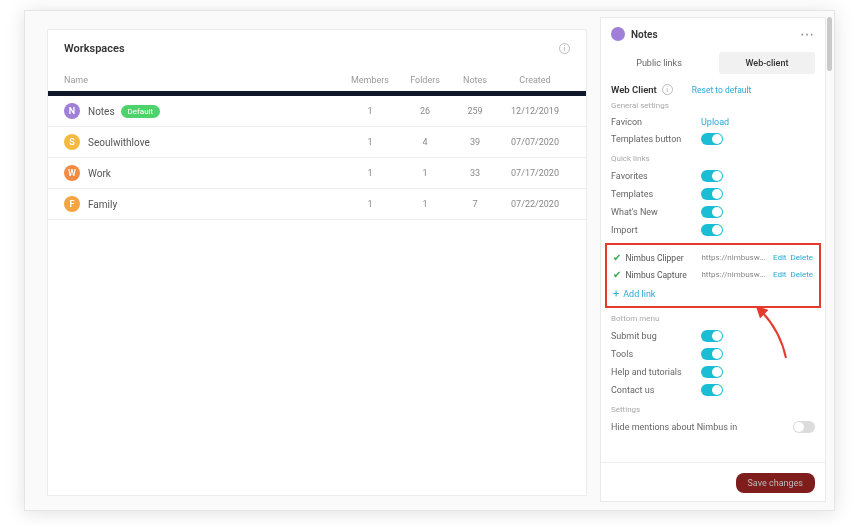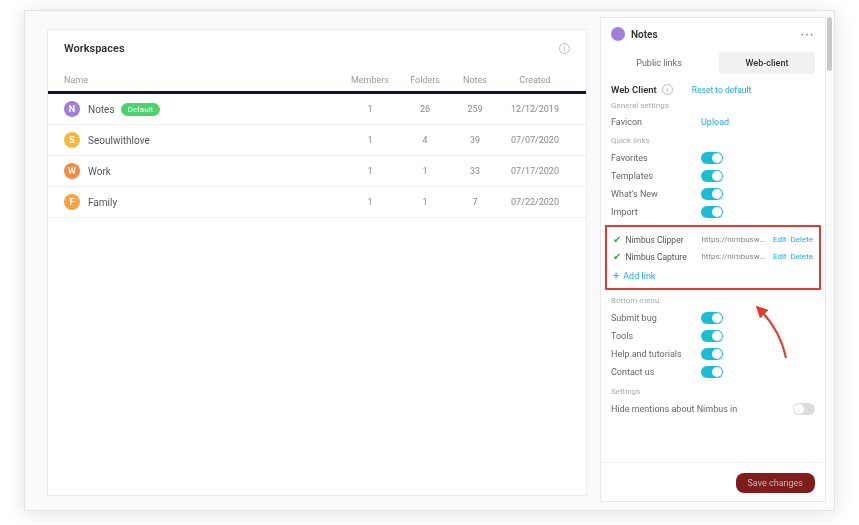--- a/index.html
+++ b/index.html
@@ -52,21 +52,21 @@
     border: 1px solid #bdbdbd;
     border-radius: 50%;
     align-items: center; justify-content: center;
     font-size: 7px;
     color: #bdbdbd;
   }
   .table-head {
     display: flex;
     font-size: 9px;
     color: #9a9a9a;
-    border-bottom: 3px solid #0f172a;
+    border-bottom: 5px solid #0f172a;
     padding: 6px 16px;
   }
   .col-name { flex: 1; }
   .col-members { width: 60px; text-align: center; }
   .col-folders { width: 50px; text-align: center; }
   .col-notes { width: 50px; text-align: center; }
   .col-created { width: 70px; text-align: center; }
   .row {
     display: flex;
     align-items: center;
@@ -312,20 +312,24 @@
     <div class="panel-body">
       <div class="section-head">
         <span>Web Client</span>
         <span class="info-circle">i</span>
         <span class="reset-link">Reset to default</span>
       </div>
       <div class="subhead">General settings</div>
       <div class="setting-row">
         <div class="setting-label">Favicon</div>
         <div class="setting-val link-teal">Upload</div>
+      </div>
+      <div class="setting-row">
+        <div class="setting-label">Templates button</div>
+        <div class="toggle"></div>
       </div>
 
       <div class="subhead">Quick links</div>
       <div class="setting-row">
           <div class="setting-label">Favorites</div>
           <div class="toggle"></div>
         </div>
       <div class="setting-row">
           <div class="setting-label">Templates</div>
           <div class="toggle"></div>

